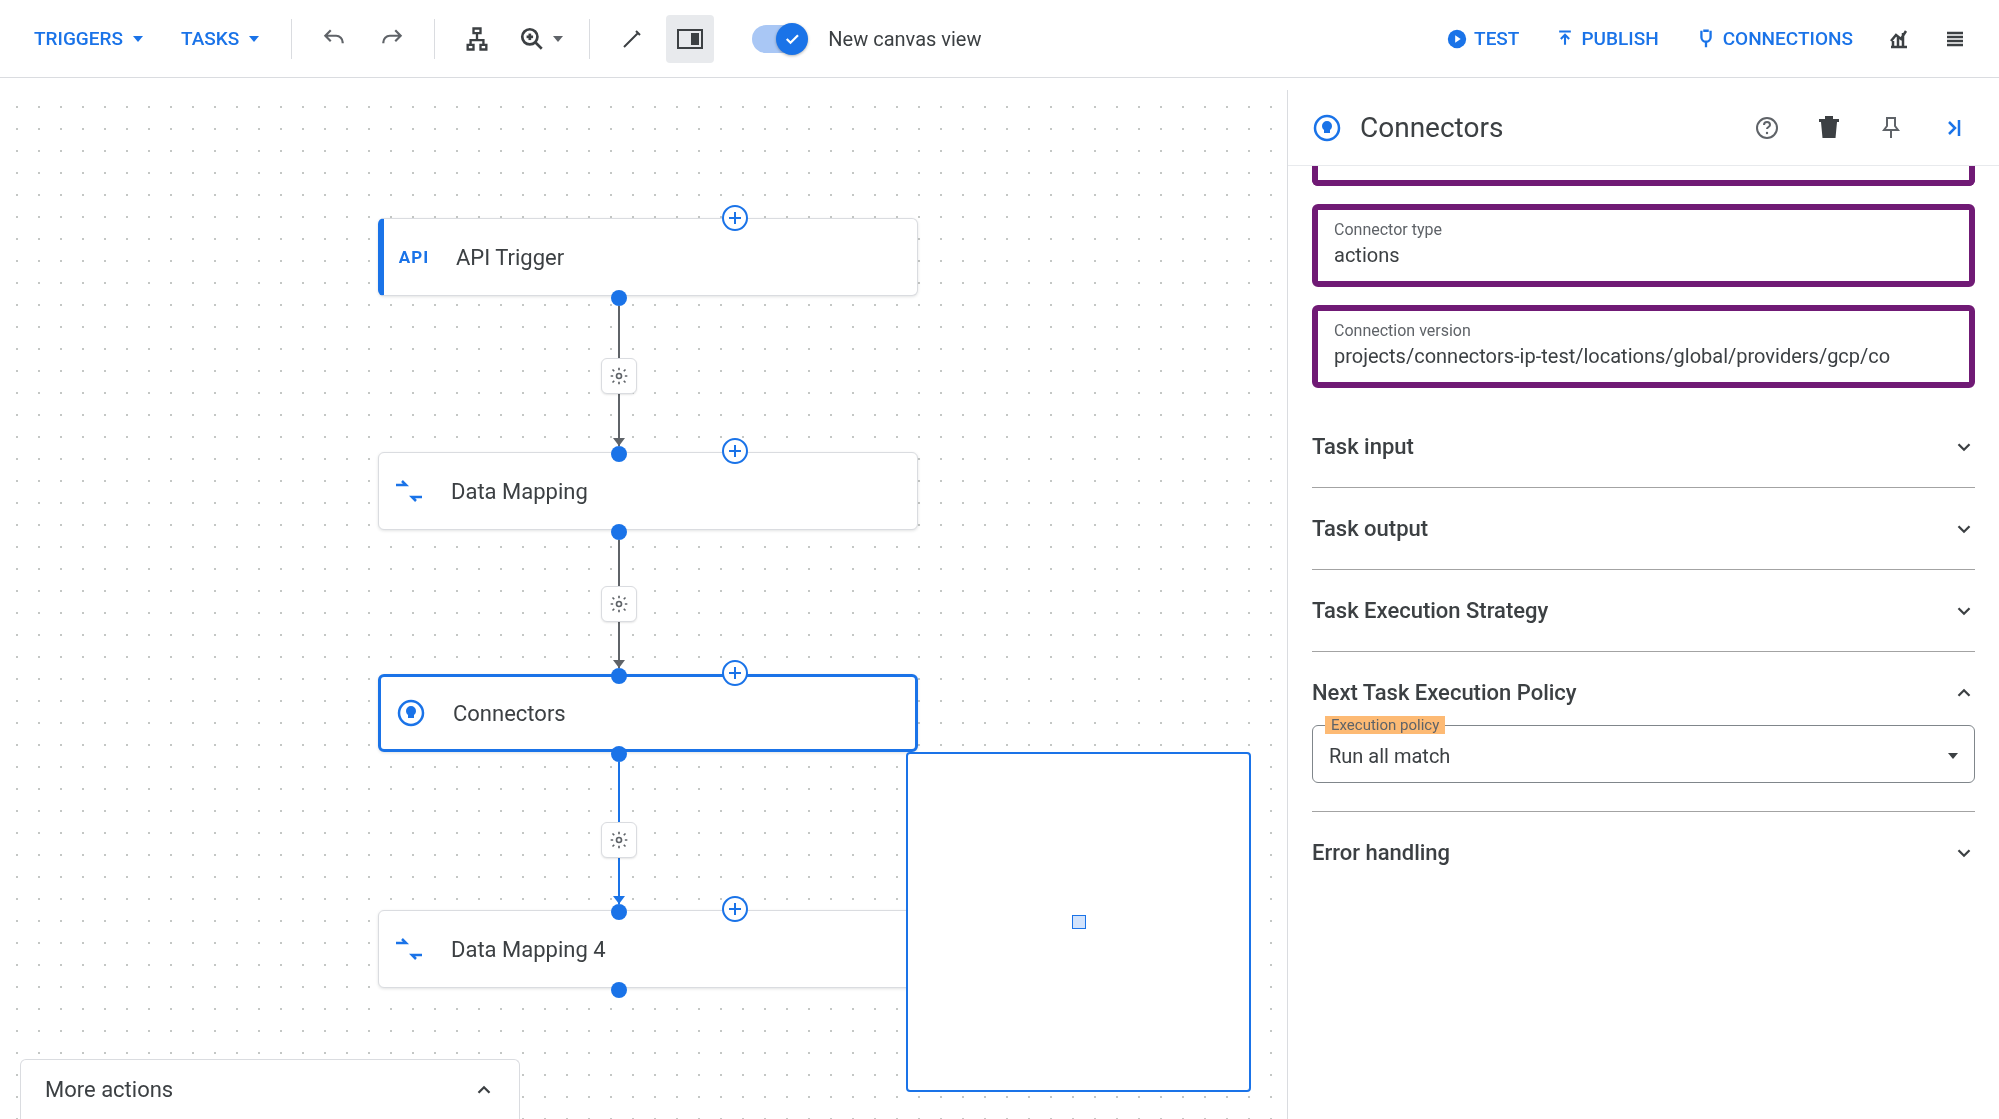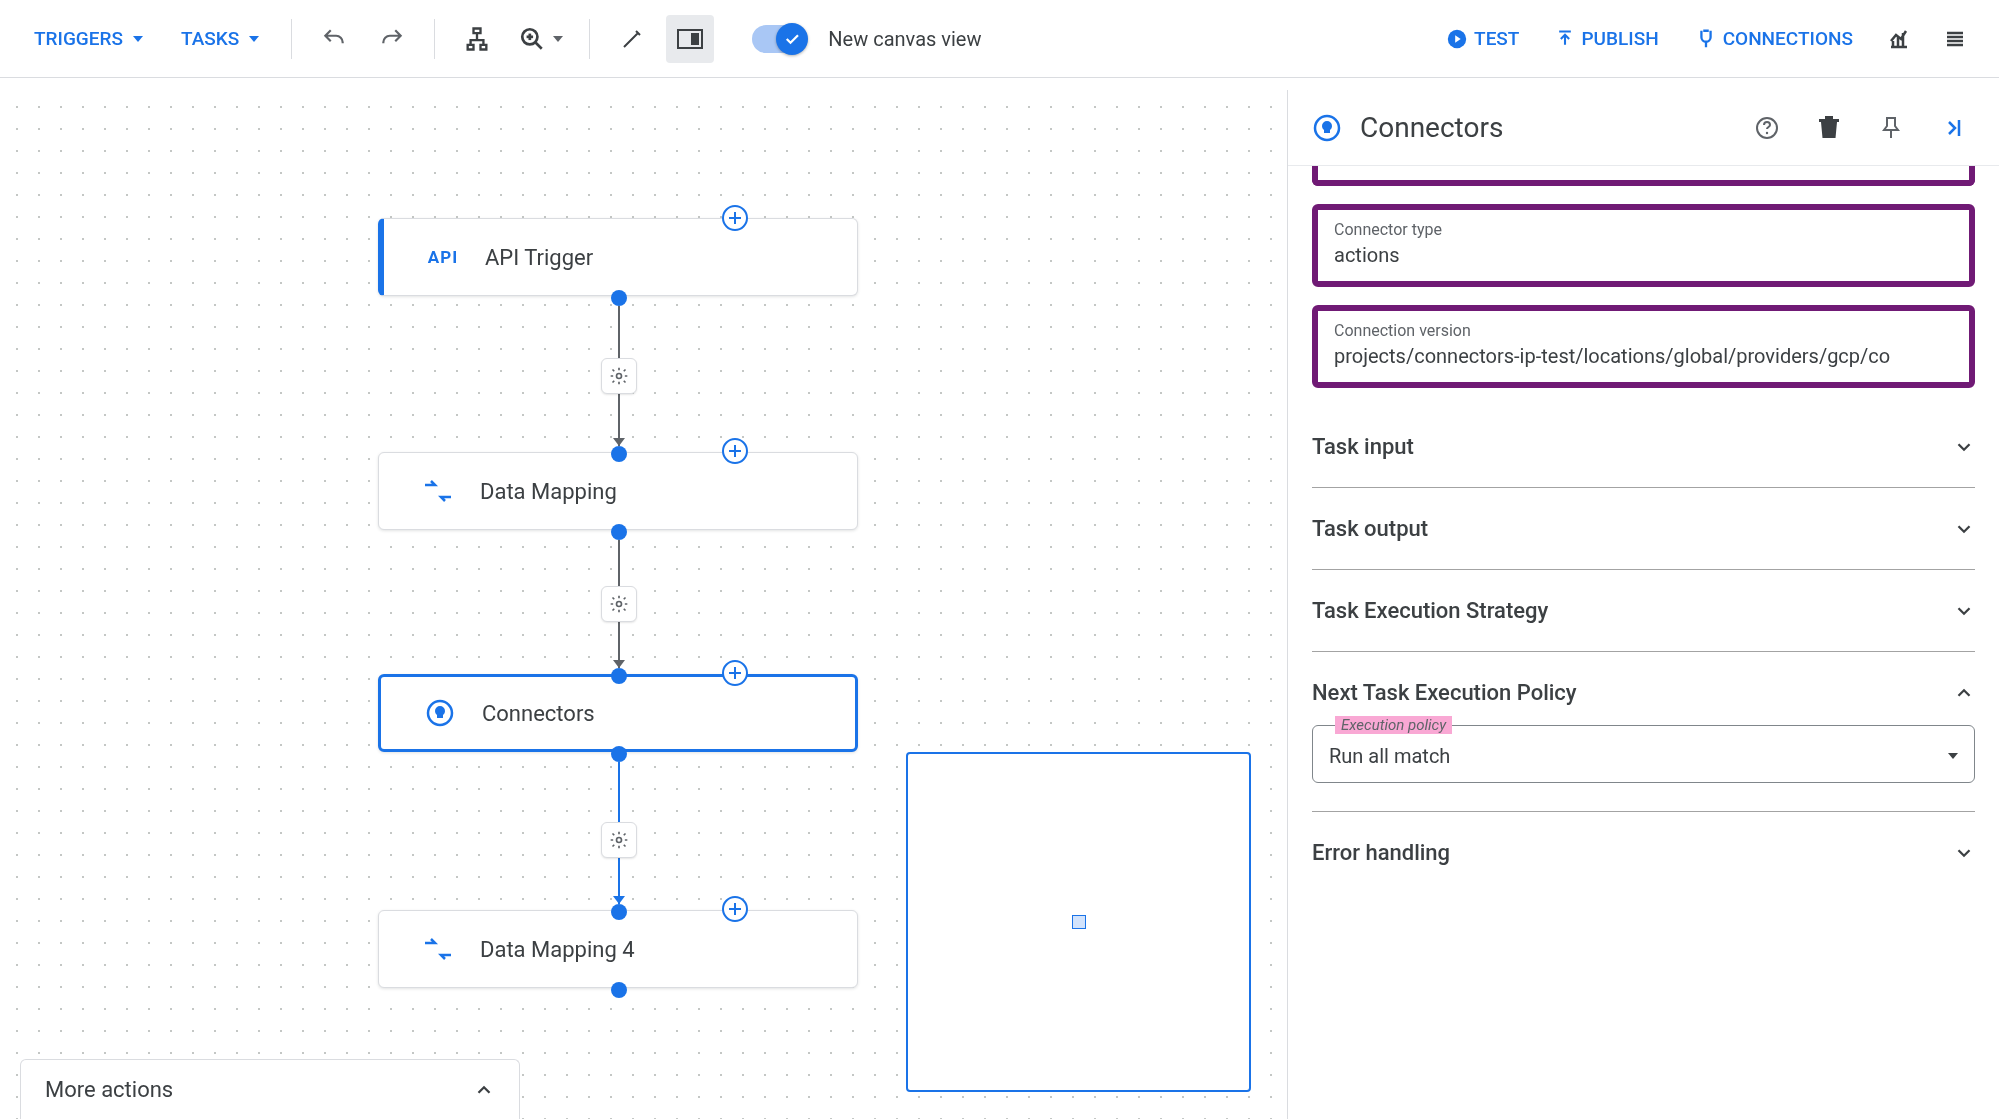--- a/index.html
+++ b/index.html
@@ -13,21 +13,21 @@
 .toolbar-sep { width: 1px; height: 40px; background: #dadce0; margin: 0 8px; }
 .dropdown-caret { width: 0; height: 0; border-left: 5px solid transparent; border-right: 5px solid transparent; border-top: 6px solid currentColor; margin-left: 4px; }
 .toggle { position: relative; width: 54px; height: 28px; background: #a9c7f5; border-radius: 14px; cursor: pointer; }
 .toggle-knob { position: absolute; right: -2px; top: -2px; width: 32px; height: 32px; background: #1a73e8; border-radius: 50%; display: flex; align-items: center; justify-content: center; color: #fff; box-shadow: 0 1px 3px rgba(0,0,0,0.3); }
 .toggle-label { font-size: 20px; color: #3c4043; margin-left: 12px; }
 .toolbar-spacer { flex: 1; }
 .toolbar-right { display: flex; align-items: center; gap: 8px; }
 
 
 .canvas-area { position: absolute; top: 90px; left: 0; right: 712px; bottom: 0; background-image: radial-gradient(circle, #c4c7c5 1.5px, transparent 1.5px); background-size: 22px 22px; background-position: 6px 6px; overflow: hidden; }
-.node { position: absolute; width: 480px; height: 78px; background: #fff; border: 1px solid #dadce0; border-radius: 6px; display: flex; align-items: center; padding: 0 41px; gap: 24px; box-shadow: 0 1px 3px rgba(60,64,67,0.15); cursor: pointer; }
+.node { position: absolute; width: 540px; height: 78px; background: #fff; border: 1px solid #dadce0; border-radius: 6px; display: flex; align-items: center; padding: 0 12px; gap: 24px; box-shadow: 0 1px 3px rgba(60,64,67,0.15); cursor: pointer; }
 .node.trigger { border-left: 6px solid #1a73e8; }
 .node.selected { border: 3px solid #1a73e8; }
 .node-icon { width: 36px; height: 36px; display: flex; align-items: center; justify-content: center; color: #1a73e8; font-weight: 700; }
 .node-label { font-size: 22px; color: #3c4043; font-weight: 400; }
 .add-btn { position: absolute; width: 26px; height: 26px; border: 2px solid #1a73e8; border-radius: 50%; background: #fff; display: flex; align-items: center; justify-content: center; color: #1a73e8; font-weight: bold; cursor: pointer; z-index: 3; }
 .conn-dot { position: absolute; width: 16px; height: 16px; background: #1a73e8; border-radius: 50%; z-index: 3; }
 .edge { position: absolute; width: 2px; background: #5f6368; z-index: 1; }
 .edge.blue { background: #1a73e8; }
 .edge-arrow { position: absolute; width: 0; height: 0; border-left: 6px solid transparent; border-right: 6px solid transparent; border-top: 8px solid #5f6368; z-index: 2; }
 .gear-btn { position: absolute; width: 36px; height: 36px; background: #fff; border: 1px solid #dadce0; border-radius: 6px; display: flex; align-items: center; justify-content: center; color: #5f6368; z-index: 3; cursor:pointer; box-shadow: 0 1px 2px rgba(0,0,0,0.1);}
@@ -45,21 +45,21 @@
 .panel-icon-btn { width: 44px; height: 44px; display: flex; align-items: center; justify-content: center; border: none; background: transparent; cursor: pointer; color: #5f6368; border-radius: 50%; }
 .panel-body { flex: 1; overflow-y: auto; padding: 8px 24px 24px 24px;}
 .field-box { border: 6px solid #701a75; border-radius: 6px; padding: 10px 16px 14px 16px; margin-bottom: 18px; position: relative; }
 .field-box.top-cut { border-top: none; border-radius: 0 0 6px 6px; height: 20px; padding:0; margin-top:-8px;}
 .field-label { font-size: 16px; color: #5f6368; margin-bottom: 4px; }
 .field-value { font-size: 20px; color: #3c4043; white-space: nowrap; overflow: hidden; }
 .section { padding: 28px 0; border-bottom: 1px solid #a3a3a3; }
 .section-header { display: flex; align-items: center; justify-content: space-between; cursor: pointer; }
 .section-title { font-size: 22px; color: #3c4043; font-weight: 500; }
 .select-box { margin-top: 20px; border: 1px solid #80868b; border-radius: 6px; padding: 18px 16px 14px 16px; position: relative; display: flex; align-items: center; justify-content: space-between; cursor: pointer; }
-.select-legend { position: absolute; top: -10px; left: 22px; background: #f9a8d4; padding: 0 6px; font-size: 15px; color: #5f6368; font-style: italic; }
+.select-legend { position: absolute; top: -10px; left: 12px; background: #fdba74; padding: 0 6px; font-size: 15px; color: #5f6368; }
 .select-value { font-size: 20px; color: #3c4043; }
 
 
 svg { display: block; }
 </style>
 </head>
 <body>
 
 <div class="toolbar">
   <button class="toolbar-btn">

